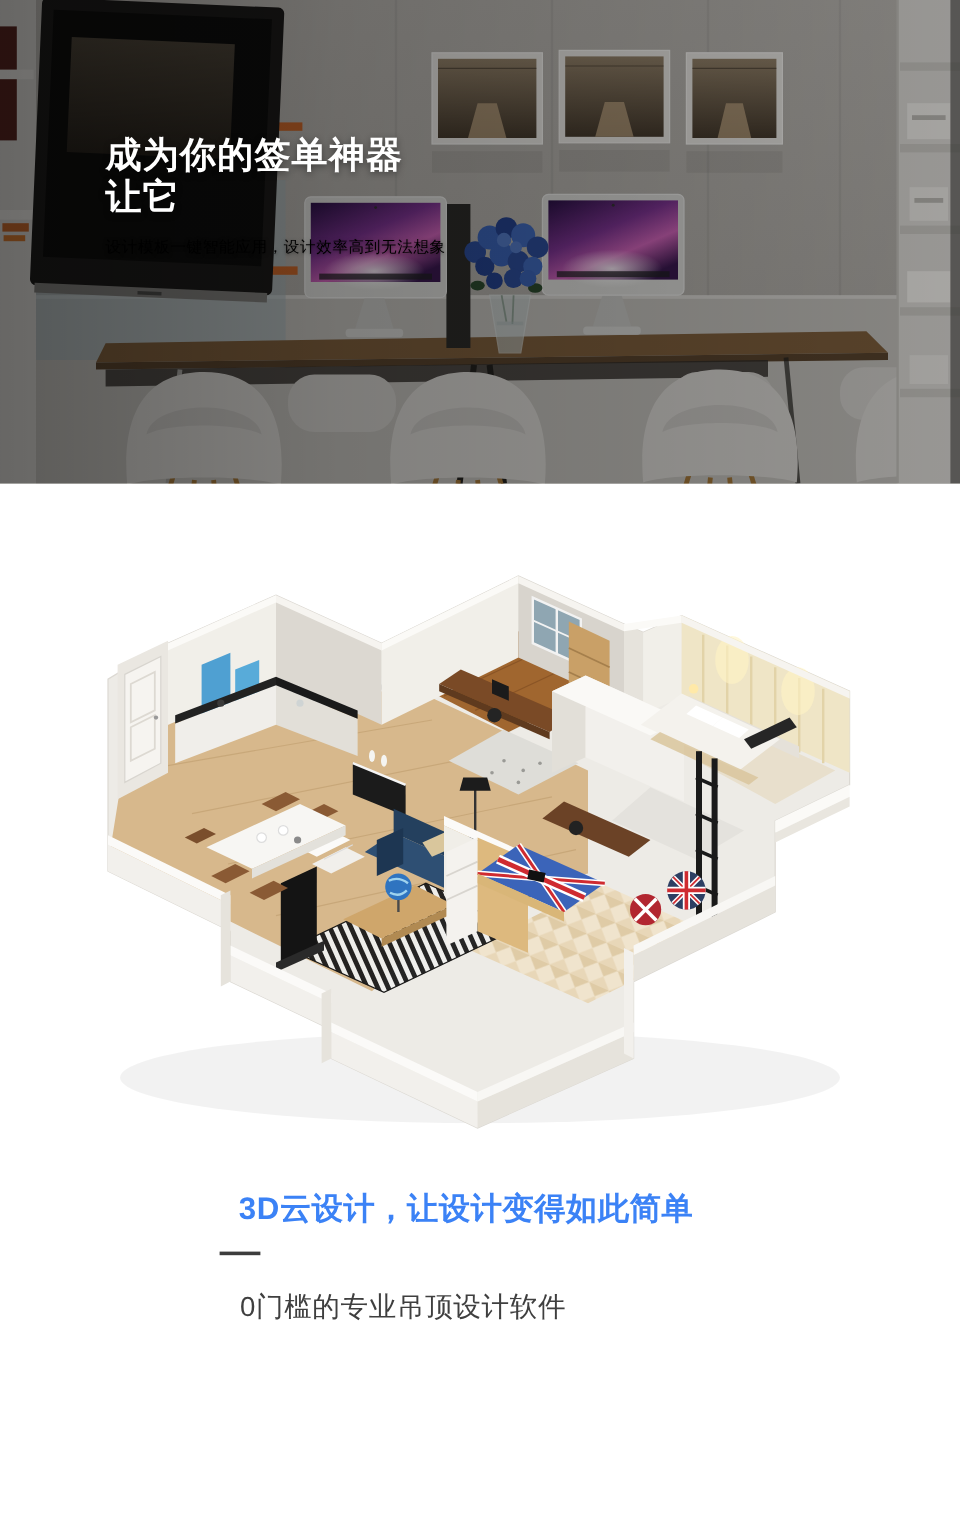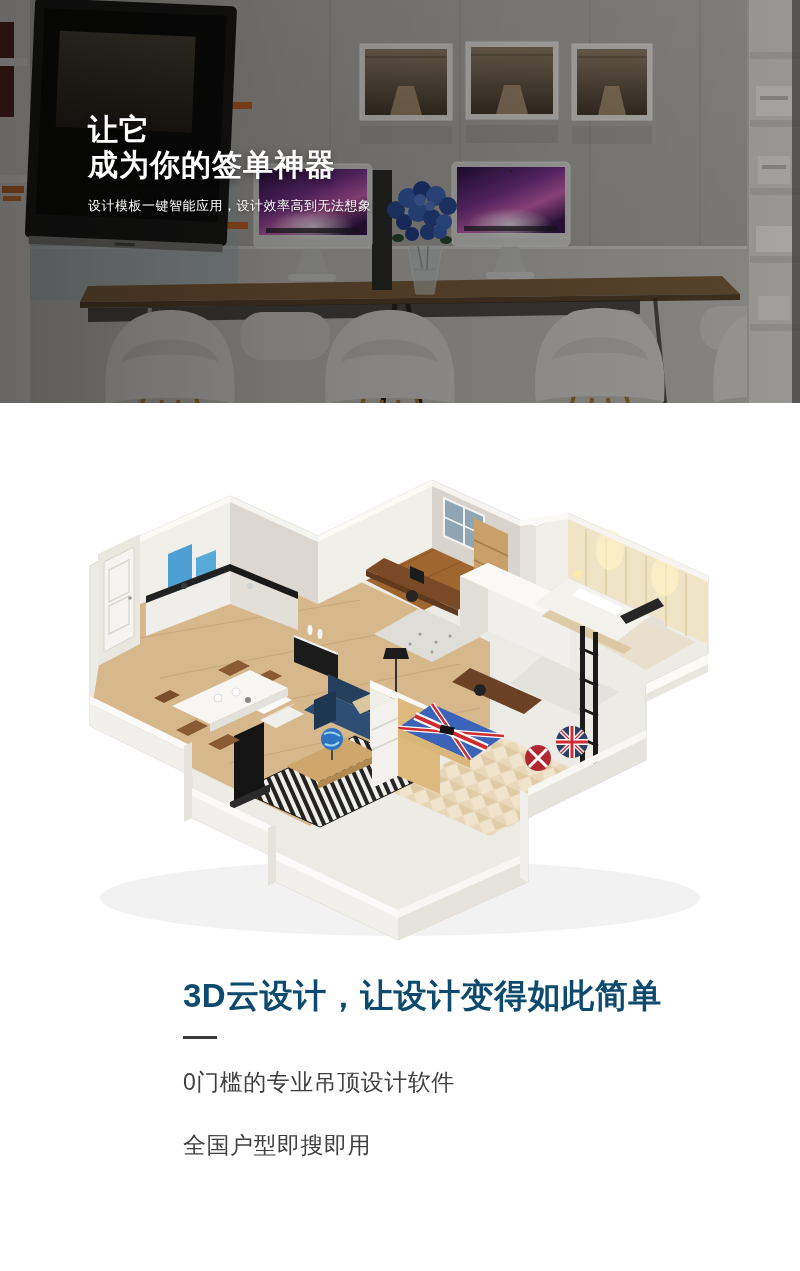--- a/index.html
+++ b/index.html
@@ -5,34 +5,34 @@
   html,body{margin:0;padding:0;background:#ffffff;}
   body{width:800px;font-family:"Liberation Sans","DejaVu Sans",sans-serif;}
   .page{width:800px;min-height:1271px;background:#fff;overflow:hidden;}
 
   
   .hero{position:relative;width:800px;height:403px;overflow:hidden;background:#8a8886;}
   .hero svg{position:absolute;left:0;top:0;display:block;}
   .hero-text{position:absolute;left:88px;top:112px;z-index:3;color:#fff;}
   .hero-title{font-size:30px;line-height:35px;font-weight:700;letter-spacing:1px;
     text-shadow:0 2px 6px rgba(0,0,0,.45);}
-  .hero-sub{margin-top:15px;font-size:13px;letter-spacing:.5px;color:#ffffff;
+  .hero-sub{margin-top:15px;font-size:13px;letter-spacing:.5px;color:#000000;
     text-shadow:0 1px 3px rgba(0,0,0,.5);}
 
   
   .plan-wrap{width:640px;height:488px;margin:55px auto 0 80px;}
   .plan-wrap svg{display:block;}
 
   
   .content{padding:30px 60px 80px 183px;}
-  .content h2{margin:0;font-size:33px;line-height:1.2;font-weight:700;color:#0c4a6e;letter-spacing:.5px;}
+  .content h2{margin:16px;font-size:26px;line-height:1.2;font-weight:700;color:#3b82f6;letter-spacing:.5px;}
   .divider{width:34px;height:3px;background:#3c3c3c;margin-top:20px;}
   .feature{margin-top:28px;}
   .feature + .feature{margin-top:32px;}
-  .feature-title{font-size:23px;font-weight:400;color:#3f3f3f;letter-spacing:.5px;}
+  .feature-title{font-size:23px;font-weight:400;color:#3f3f3f;letter-spacing:.5px;margin-left:17px;}
   .feature-desc{margin-top:12px;font-size:14px;color:#8f8f8f;line-height:1.5;}
 </style>
 </head>
 <body>
 
 <div class="page">
 
   <div class="hero">
     <svg width="800" height="403" viewBox="0 0 800 403">
       <defs>
@@ -233,22 +233,22 @@
           <rect x="762" y="165" width="24" height="4" fill="#b9b7b2"></rect>
         <rect x="756" y="226" width="36" height="26" fill="#efede9"></rect>
         <rect x="758" y="296" width="32" height="24" fill="#e7e5e1"></rect>
         <rect x="792" y="0" width="8" height="403" fill="#3f3d3a" opacity="0.6"></rect>
       </g>
 
       <rect width="800" height="403" fill="url(#shade)"></rect>
     </svg>
 
     <div class="hero-text">
+      <div class="hero-title">成为你的签单神器</div>
       <div class="hero-title">让它</div>
-      <div class="hero-title">成为你的签单神器</div>
       <div class="hero-sub">设计模板一键智能应用，设计效率高到无法想象</div>
     </div>
   </div>
 
   <div class="plan-wrap">
     <svg width="640" height="488" viewBox="0 0 640 488">
       <defs>
         <pattern id="rug" width="8" height="8" patternUnits="userSpaceOnUse" patternTransform="rotate(-24)">
           <rect width="8" height="8" fill="#f0f0ee"></rect>
             <rect width="4" height="8" fill="#1b1b1b"></rect>
@@ -505,17 +505,16 @@
 
   <div class="content">
     <h2>3D云设计，让设计变得如此简单</h2>
     <div class="divider"></div>
 
     <div class="feature">
       <div class="feature-title">0门槛的专业吊顶设计软件</div>
     </div>
 
     <div class="feature">
-      <div class="feature-title">全国户型即搜即用</div>
     </div>
   </div>
 
 </div>
 
 </body></html>

